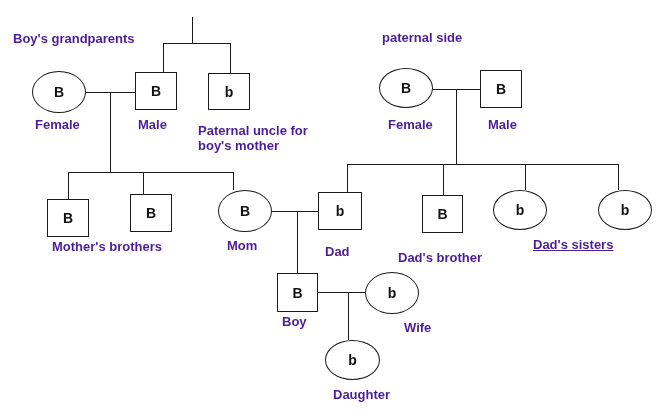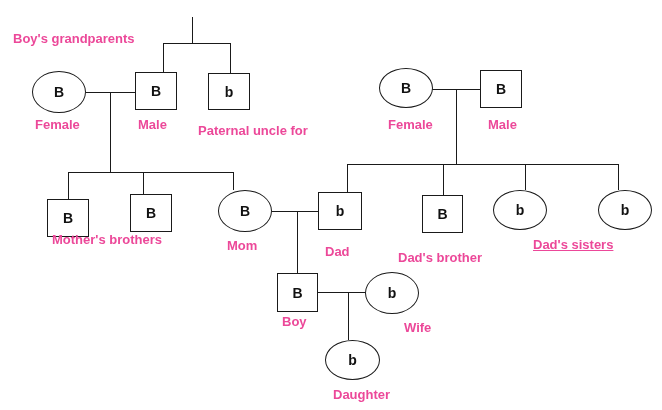--- a/index.html
+++ b/index.html
@@ -31,32 +31,33 @@
     font-size: 14px;
     line-height: 1;
     color: #111111;
   }
   .label, .note {
     position: absolute;
     font-weight: bold;
     font-size: 13px;
     line-height: 15px;
     white-space: nowrap;
-    color: #ec4899;
+    color: #4c1d95;
   }
 </style>
 </head>
 <body>
 
 <div class="stage">
 
   <div class="note" style="left:13px; top:31px;">
     <div>Boy's grandparents</div>
   </div>
   <div class="note" style="left:382px; top:30px;">
+    <div>paternal side</div>
   </div>
 
   <div class="line" style="left:192px; top:17px; width:1px; height:27px;"></div>
   <div class="line" style="left:163px; top:43px; width:68px; height:1px;"></div>
   <div class="line" style="left:163px; top:43px; width:1px; height:29px;"></div>
   <div class="line" style="left:230px; top:43px; width:1px; height:30px;"></div>
 
   <div class="line" style="left:86px; top:92px; width:49px; height:1px;"></div>
   <div class="line" style="left:110px; top:92px; width:1px; height:80px;"></div>
   <div class="line" style="left:68px; top:172px; width:166px; height:1px;"></div>
@@ -91,20 +92,21 @@
     <span class="letter">B</span>
   </div>
   <div class="node" style="left:480px; top:70px; width:42px; height:38px;">
     <span class="letter">B</span>
   </div>
 
   <div class="label" style="left:35px; top:117px;">Female</div>
   <div class="label" style="left:138px; top:117px;">Male</div>
   <div class="label" style="left:198px; top:123px;">
     <div>Paternal uncle for</div>
+    <div>boy's mother</div>
   </div>
   <div class="label" style="left:388px; top:117px;">Female</div>
   <div class="label" style="left:488px; top:117px;">Male</div>
 
   <div class="node" style="left:47px; top:199px; width:42px; height:38px;">
     <span class="letter">B</span>
   </div>
   <div class="node" style="left:130px; top:194px; width:42px; height:38px;">
     <span class="letter">B</span>
   </div>
@@ -117,21 +119,21 @@
   <div class="node" style="left:422px; top:195px; width:41px; height:38px;">
     <span class="letter">B</span>
   </div>
   <div class="node circle" style="left:493px; top:190px; width:54px; height:40px;">
     <span class="letter">b</span>
   </div>
   <div class="node circle" style="left:598px; top:190px; width:54px; height:40px;">
     <span class="letter">b</span>
   </div>
 
-  <div class="label" style="left:52px; top:232px;">Mother's brothers</div>
+  <div class="label" style="left:52px; top:239px;">Mother's brothers</div>
   <div class="label" style="left:227px; top:238px;">Mom</div>
   <div class="label" style="left:325px; top:244px;">Dad</div>
   <div class="label" style="left:398px; top:250px;">Dad's brother</div>
   <div class="label" style="left:533px; top:237px;text-decoration:underline;">Dad's sisters</div>
 
   <div class="node" style="left:277px; top:273px; width:41px; height:39px;">
     <span class="letter">B</span>
   </div>
   <div class="node circle" style="left:365px; top:272px; width:54px; height:42px;">
     <span class="letter">b</span>

